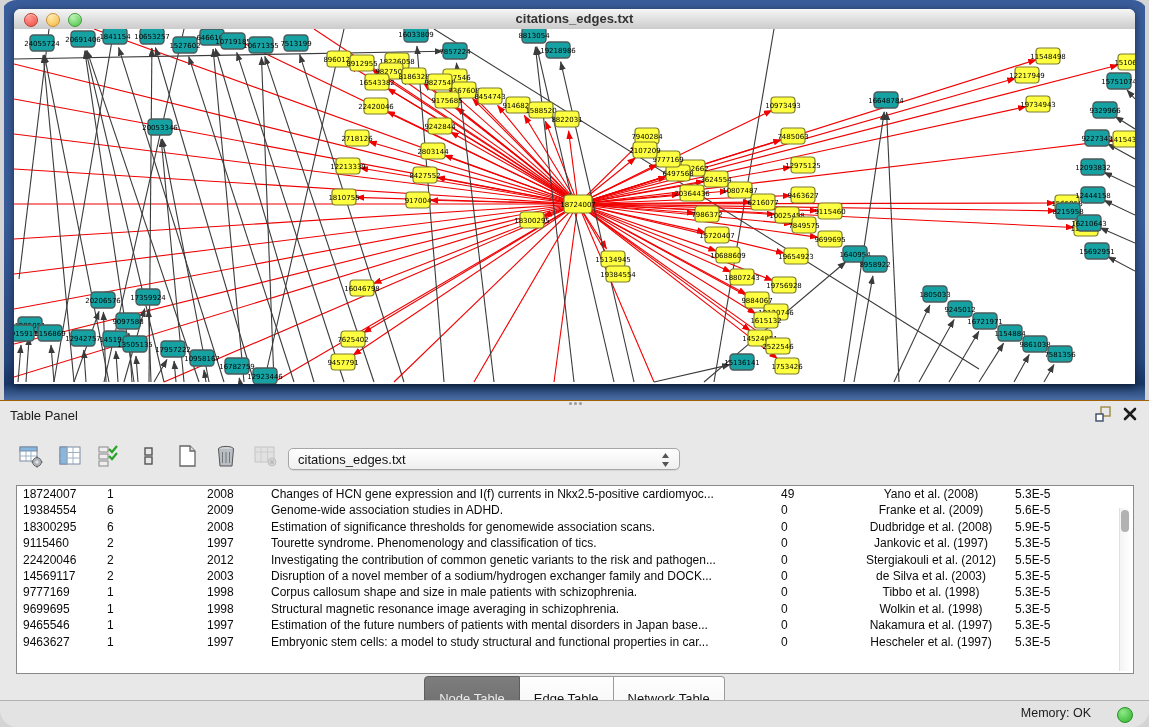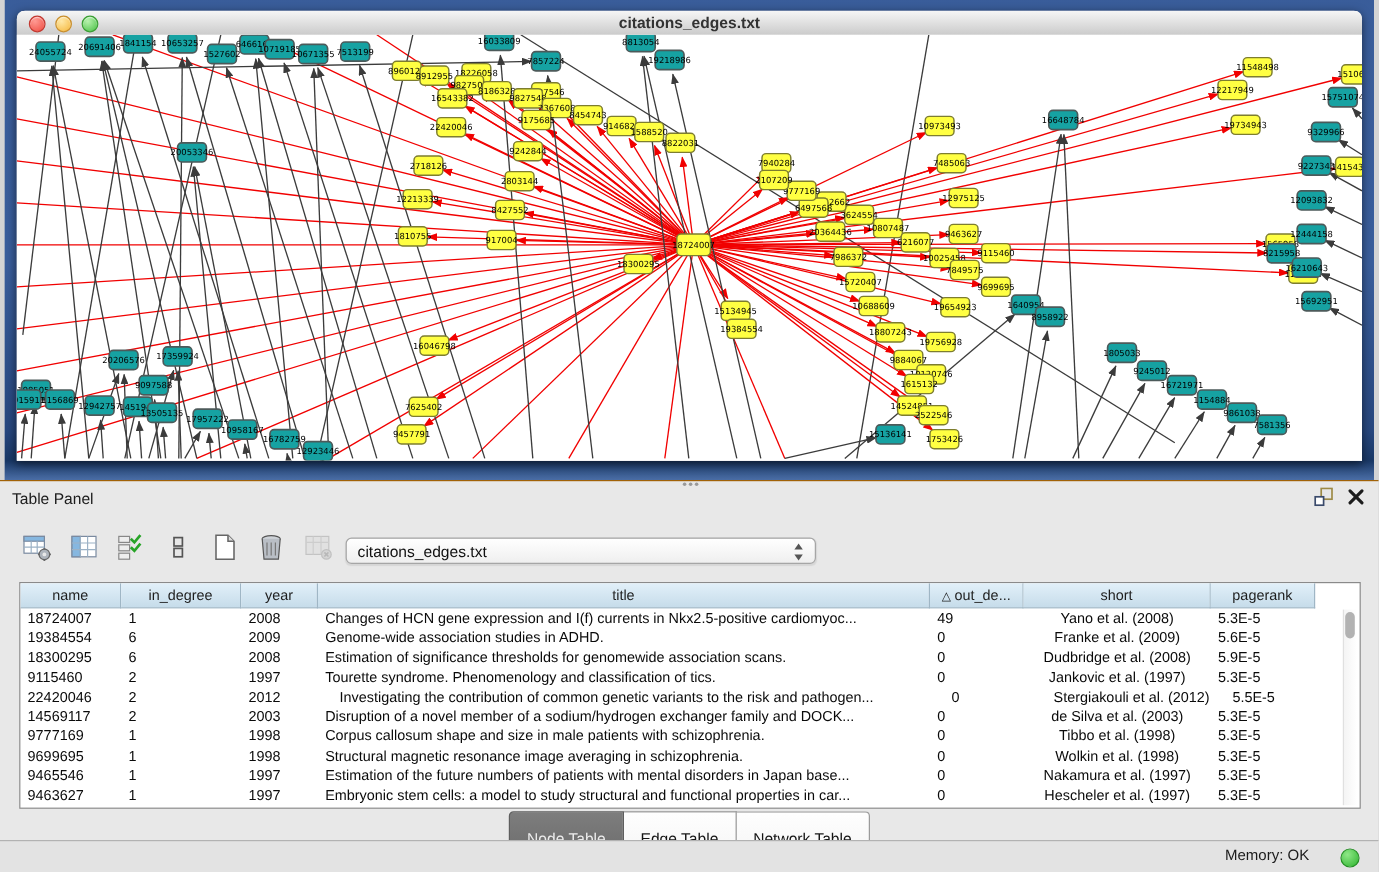--- a/index.html
+++ b/index.html
@@ -1,17 +1,17 @@
 <!DOCTYPE html>
 <html><head>
 <meta charset="utf-8">
 <style>
   html,body{margin:0;padding:0;background:#d4d4d4;}
   #app{position:relative;width:1149px;height:727px;overflow:hidden;
-       font-family:"Liberation Sans",sans-serif;background:#d4d4d4;}
+       font-family:"Liberation Sans",sans-serif;background:#d4d4d4;border-radius:17px;}
 
   
   .network-area{position:absolute;left:4px;top:0;width:1141px;height:400px;
     background:linear-gradient(180deg,#3c609e 0%,#37599441 0%,#3a5e9c 55%,#27477e 90%,#193866 96%,#4a6da5 100%);
     background-color:#3a5e9c;}
   .mac-window{position:absolute;left:10px;top:9px;right:10px;bottom:16px;
     background:#fff;border-radius:7px 7px 0 0;box-shadow:0 2px 8px rgba(0,0,0,.55);}
   .titlebar{position:relative;height:20px;border-radius:6px 6px 0 0;
     background:linear-gradient(#f6f6f6,#cbcbcb);border-bottom:1px solid #878787;}
   .lights{position:absolute;left:10px;top:4px;display:flex;gap:8px;}
@@ -774,29 +774,20 @@
 
     <div class="combo">
       <span>citations_edges.txt</span>
       <svg class="arrows" width="9" height="16" viewBox="0 0 9 16">
         <path d="M4.5 1 L8 6 H1 Z" fill="#555"></path>
         <path d="M4.5 15 L1 10 H8 Z" fill="#555"></path>
       </svg>
     </div>
 
     <div class="table-wrap">
-      <div class="thead" id="thead">
-          <div class="th" style="width: 84px;">name</div>
-          <div class="th" style="width: 100px;">in_degree</div>
-          <div class="th" style="width: 64px;">year</div>
-          <div class="th" style="width: 510px;">title</div>
-          <div class="th" style="width: 78px;"><span class="sort">△</span>out_de...</div>
-          <div class="th" style="width: 156px;">short</div>
-          <div class="th" style="width: 87px;">pagerank</div>
-        </div>
       <div class="tbody" id="tbody">
           <div class="tr">
             <div class="td" style="width: 84px;">18724007</div>
             <div class="td" style="width: 100px;">1</div>
             <div class="td" style="width: 64px;">2008</div>
             <div class="td" style="width: 510px;">Changes of HCN gene expression and I(f) currents in Nkx2.5-positive cardiomyoc...</div>
             <div class="td" style="width: 78px;">49</div>
             <div class="td center" style="width: 156px;">Yano et al. (2008)</div>
             <div class="td" style="width: 87px;">5.3E-5</div>
           </div>
@@ -824,21 +815,21 @@
             <div class="td" style="width: 64px;">1997</div>
             <div class="td" style="width: 510px;">Tourette syndrome. Phenomenology and classification of tics.</div>
             <div class="td" style="width: 78px;">0</div>
             <div class="td center" style="width: 156px;">Jankovic et al. (1997)</div>
             <div class="td" style="width: 87px;">5.3E-5</div>
           </div>
           <div class="tr">
             <div class="td" style="width: 84px;">22420046</div>
             <div class="td" style="width: 100px;">2</div>
             <div class="td" style="width: 64px;">2012</div>
-            <div class="td" style="width: 510px; margin-left: 12px;">Investigating the contribution of common genetic variants to the risk and pathogen...</div>
+            <div class="td" style="width: 510px;">Investigating the contribution of common genetic variants to the risk and pathogen...</div>
             <div class="td" style="width: 78px;">0</div>
             <div class="td center" style="width: 156px;">Stergiakouli et al. (2012)</div>
             <div class="td" style="width: 87px;">5.5E-5</div>
           </div>
           <div class="tr">
             <div class="td" style="width: 84px;">14569117</div>
             <div class="td" style="width: 100px;">2</div>
             <div class="td" style="width: 64px;">2003</div>
             <div class="td" style="width: 510px;">Disruption of a novel member of a sodium/hydrogen exchanger family and DOCK...</div>
             <div class="td" style="width: 78px;">0</div>

